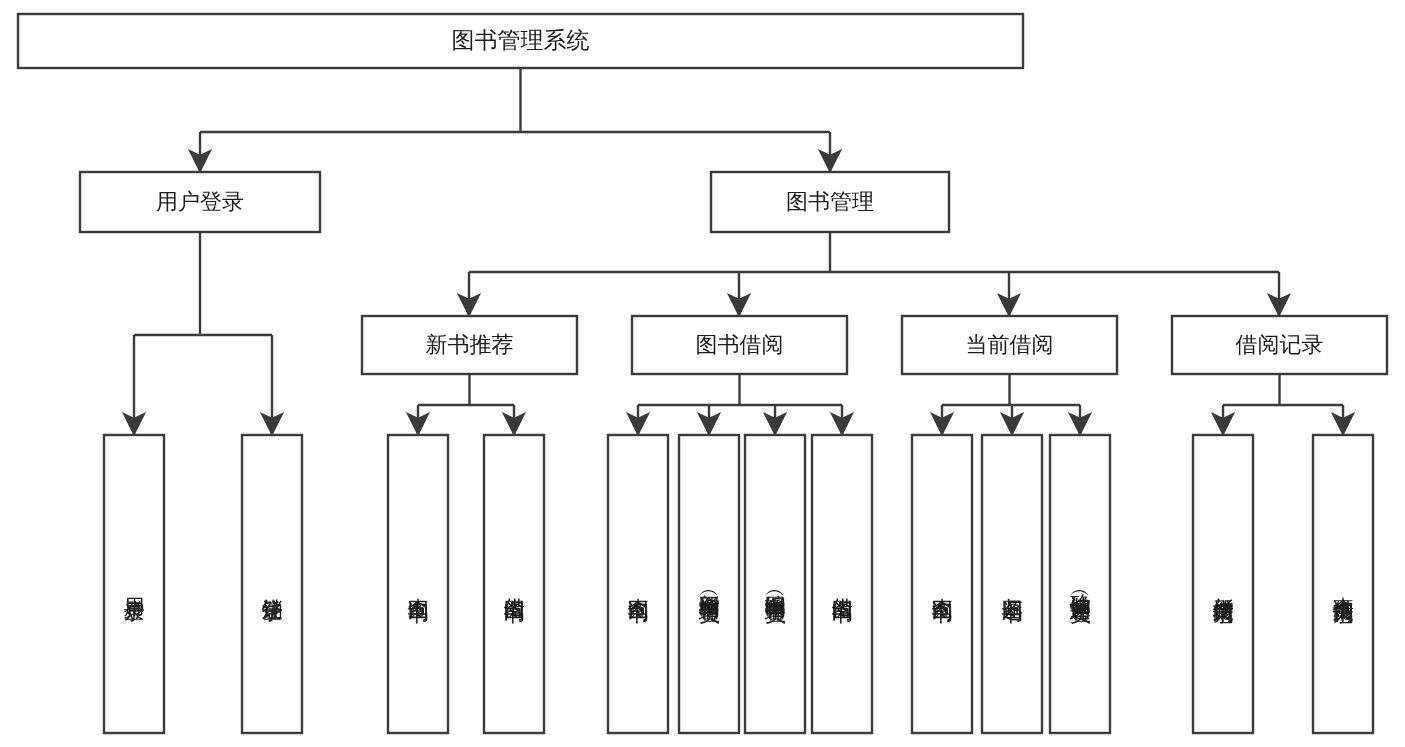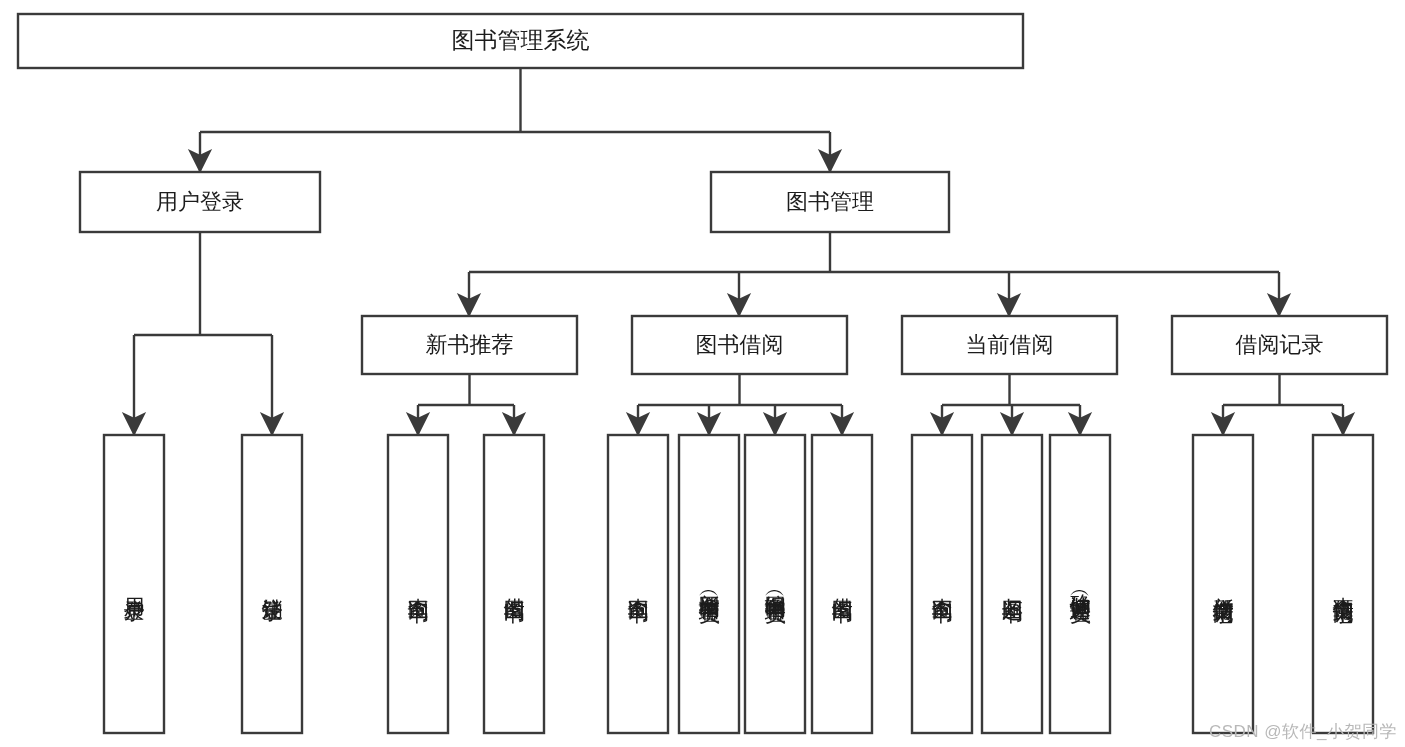--- a/index.html
+++ b/index.html
@@ -248,14 +248,13 @@
         <span class="v-label">确认归还（管理员）</span>
       </div>
       <div class="v-label-wrap" style="left: 1193px; top: 435px; width: 60px; height: 298px;">
         <span class="v-label">新增借阅记录</span>
       </div>
       <div class="v-label-wrap" style="left: 1313px; top: 435px; width: 60px; height: 298px;">
         <span class="v-label">查询借阅记录</span>
       </div>
     </div>
 
-  <div class="watermark">CSDN @软件_小贺同学</div>
 </div>
 
 </body></html>

